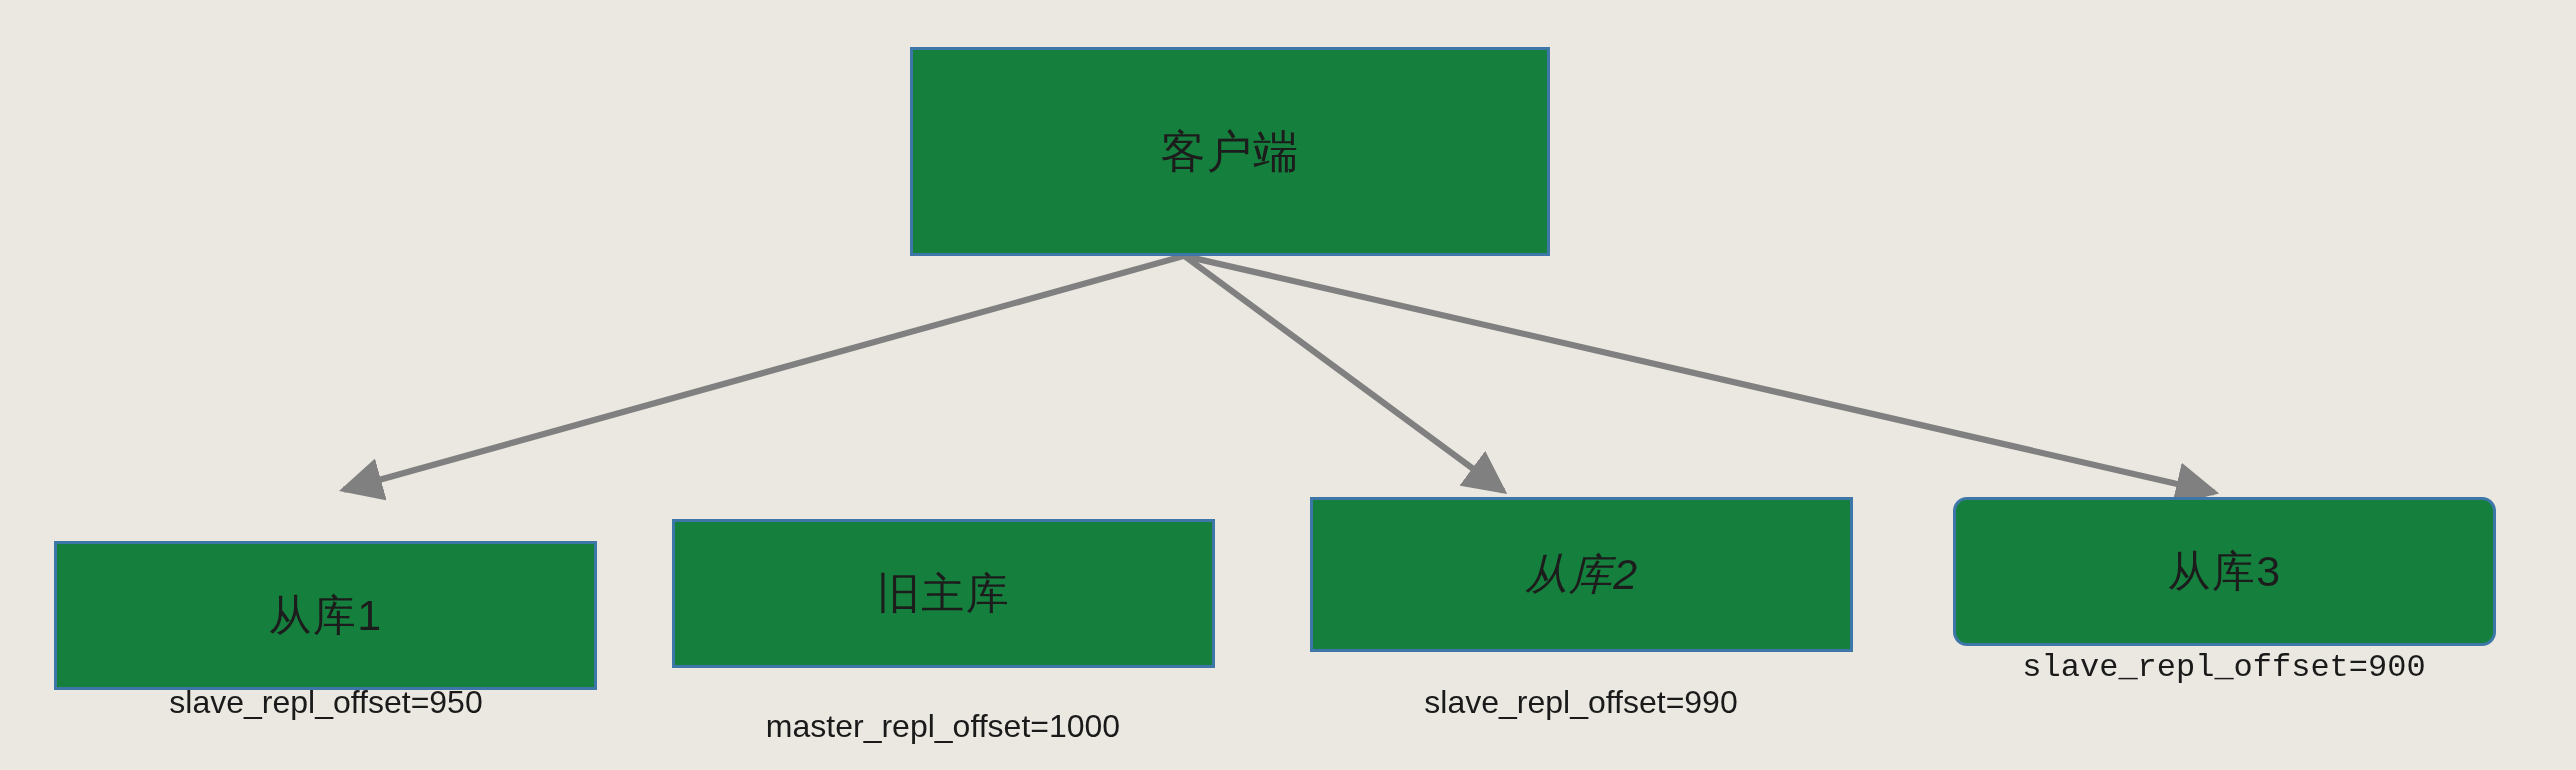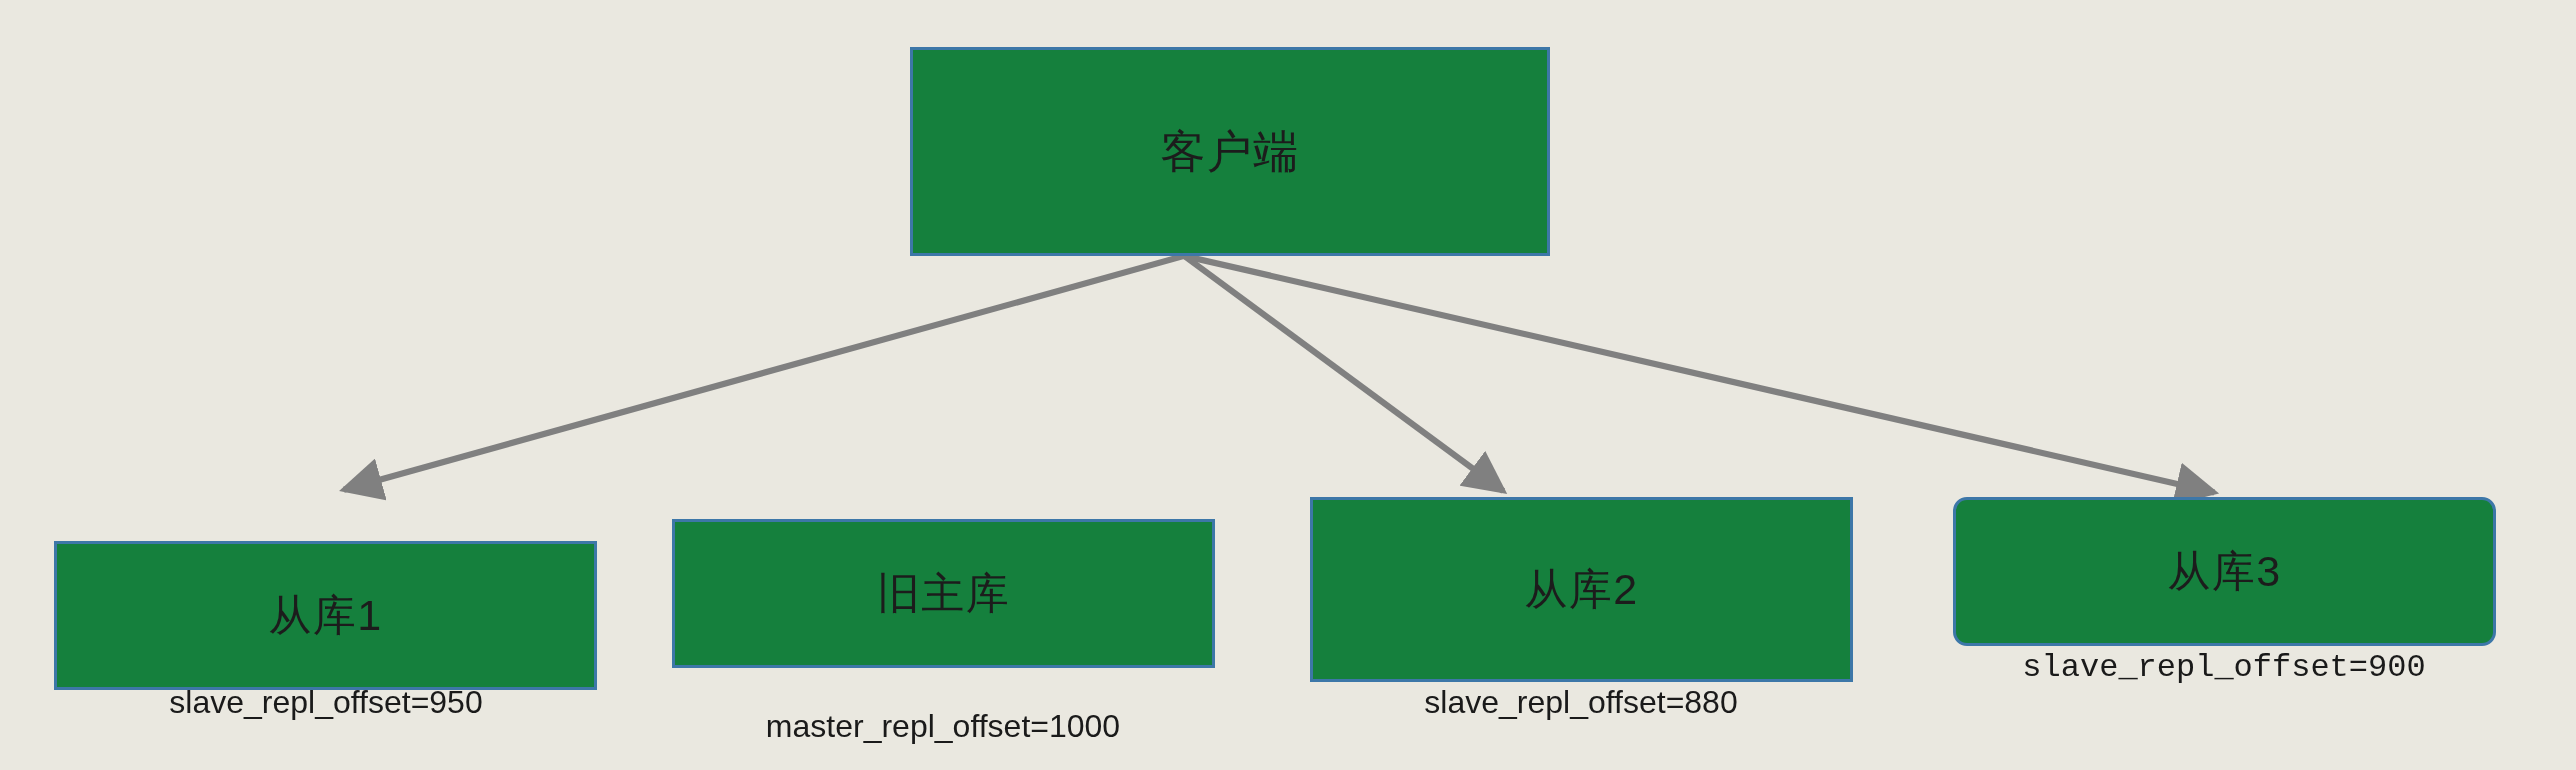--- a/index.html
+++ b/index.html
@@ -77,24 +77,24 @@
   <div class="node" style="left:54px; top:497px; width:543px; height:149px;margin-top:44px;">
     <span class="node-label">从库1</span>
   </div>
   <div class="caption" style="left:27px; top:686px; width:598px;">slave_repl_offset=950</div>
 
   <div class="node" style="left:672px; top:503px; width:543px; height:149px;margin-top:16px;">
     <span class="node-label">旧主库</span>
   </div>
   <div class="caption" style="left:644px; top:686px; width:598px;margin-top:24px;">master_repl_offset=1000</div>
 
-  <div class="node" style="left:1310px; top:497px; width:543px; height:185px;">
+  <div class="node" style="left:1310px; top:497px; width:543px; height:155px;font-style:italic;">
     <span class="node-label">从库2</span>
   </div>
-  <div class="caption" style="left:1282px; top:686px; width:598px;">slave_repl_offset=880</div>
+  <div class="caption" style="left:1282px; top:686px; width:598px;">slave_repl_offset=990</div>
 
   <div class="node" style="left:1953px; top:497px; width:543px; height:149px;border-radius:14px;">
     <span class="node-label">从库3</span>
   </div>
   <div class="caption" style="left:1925px; top:652px; width:598px;font-family:Liberation Mono, monospace;">slave_repl_offset=900</div>
 
 </div>
 
 
 </body></html>

